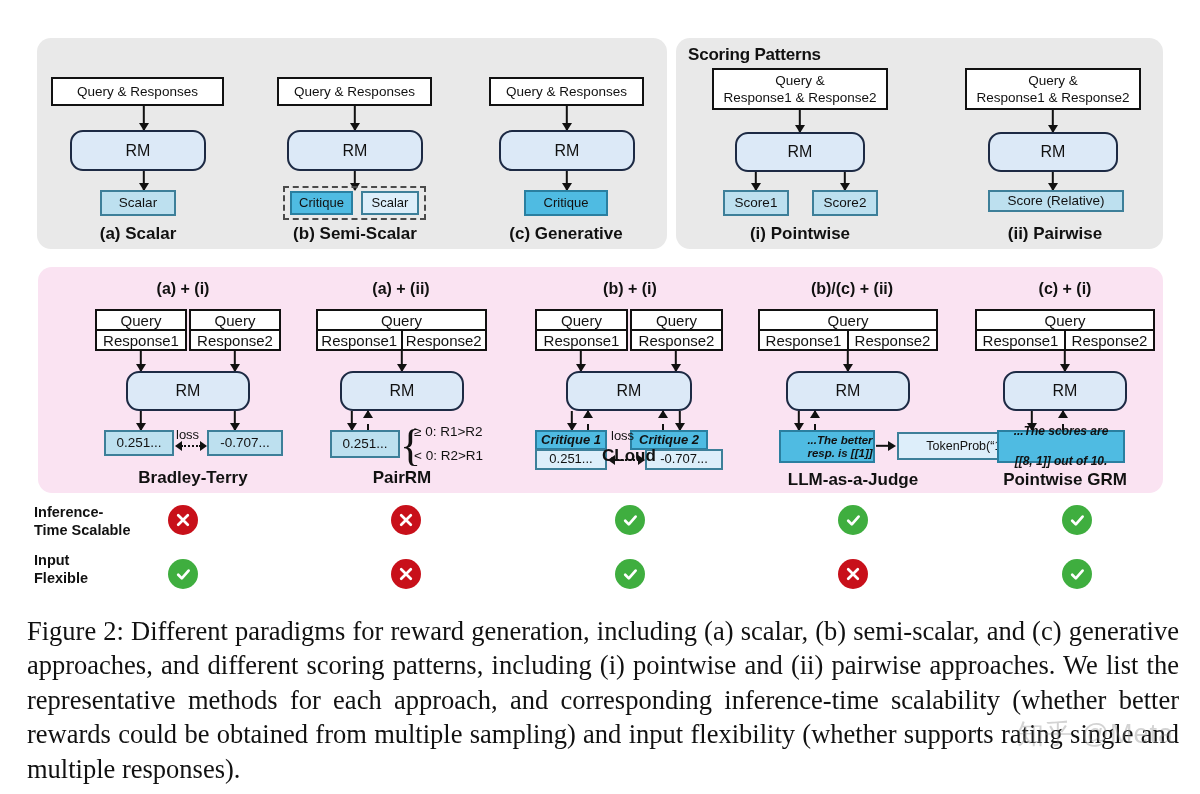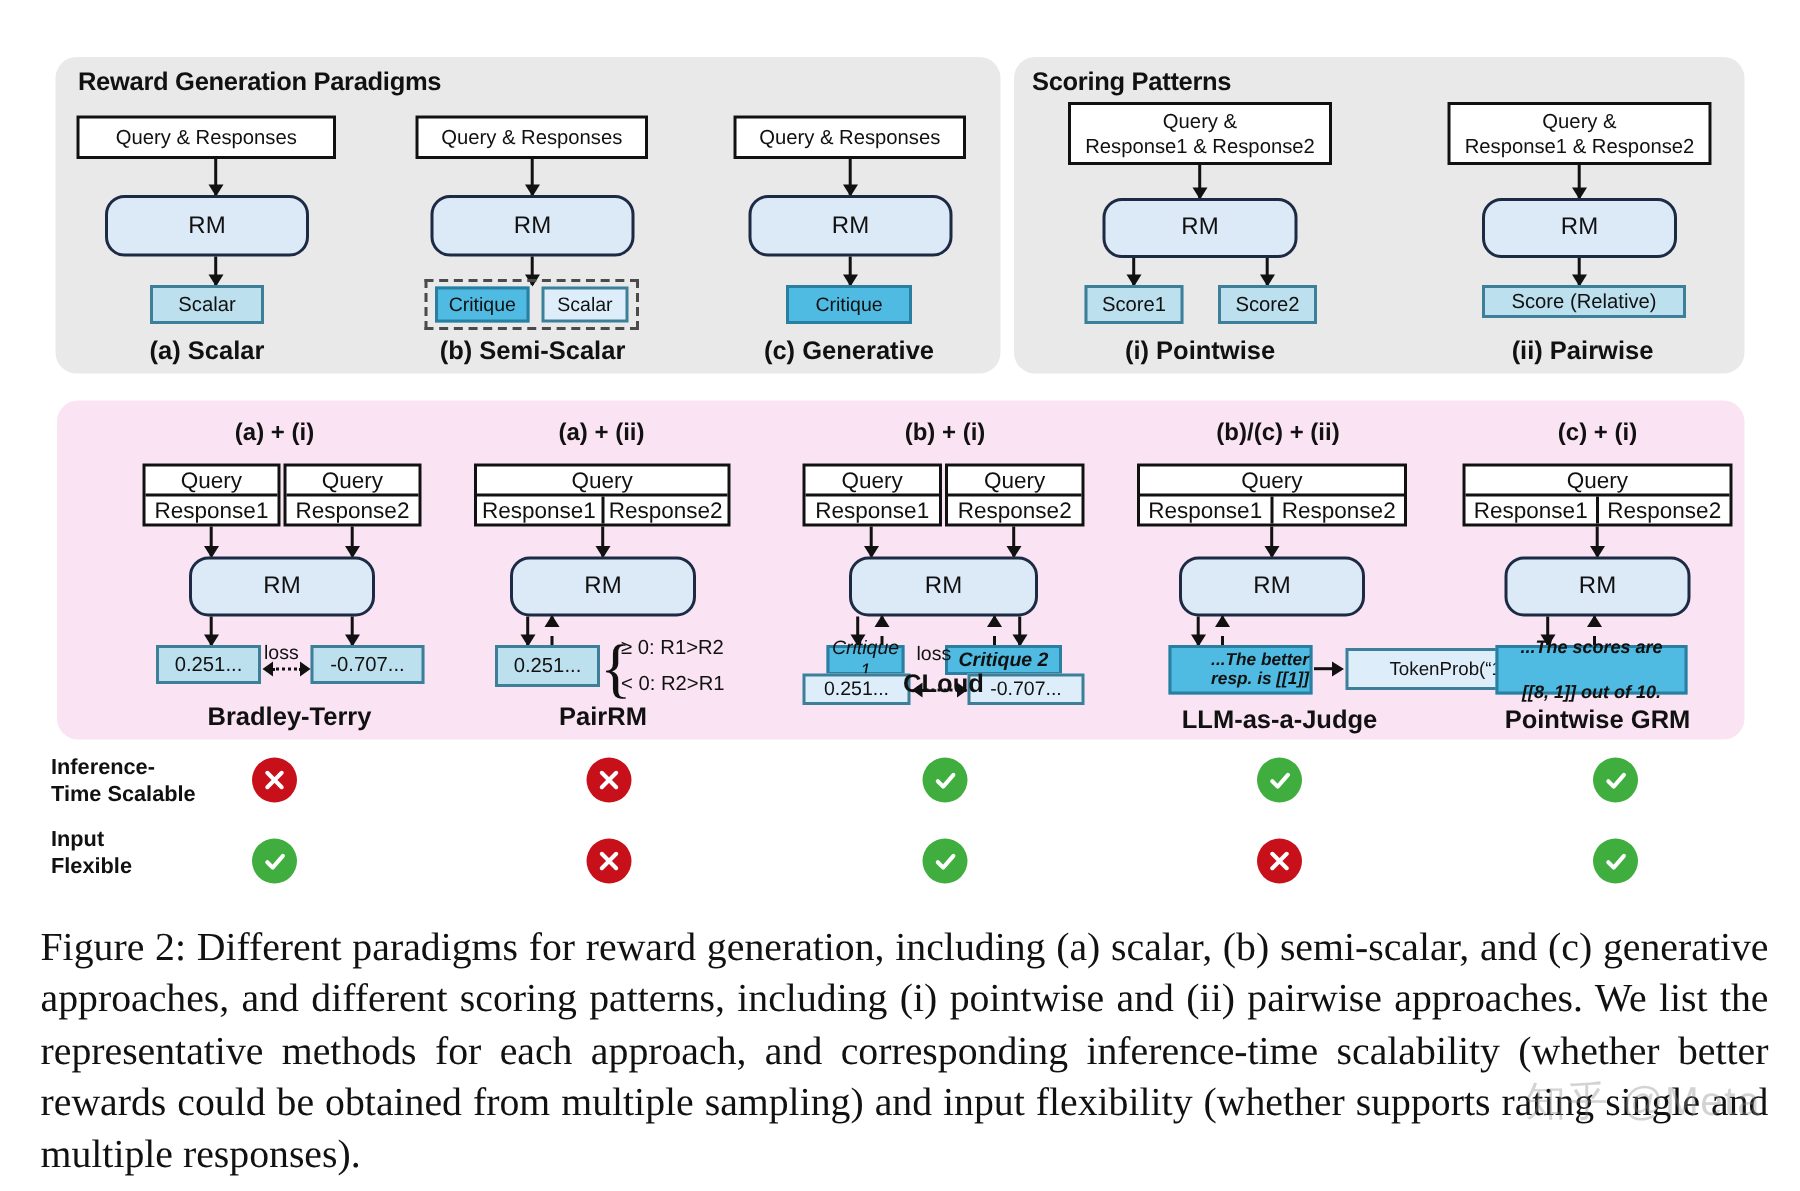--- a/index.html
+++ b/index.html
@@ -194,21 +194,20 @@
   }
 
   .italic { font-style: italic; }
 </style>
 </head>
 <body>
 
 <div id="page">
 
   <div class="panel panel-gray" style="left:37px; top:38px; width:630px; height:211px;"></div>
-  <div class="panel-title" style="left:52px; top:45px;">Reward Generation Paradigms</div>
 
   <div class="box box-white" style="left:51px; top:77px; width:173px; height:29px;">Query &amp; Responses</div>
   <div class="arrow-v" style="left:137px; top:106px; width:14px; height:24px;">
       <div class="shaft"></div>
       <div class="head"></div>
     </div>
   <div class="box box-rm" style="left:70px; top:130px; width:136px; height:41px;">RM</div>
   <div class="arrow-v" style="left:137px; top:171px; width:14px; height:19px;">
       <div class="shaft"></div>
       <div class="head"></div>
@@ -398,21 +397,21 @@
     </div>
   <div class="arrow-v arrow-up dashed-shaft" style="left:657px; top:411px; width:12px; height:19px;">
       <div class="shaft"></div>
       <div class="head"></div>
     </div>
   <div class="arrow-v" style="left:674px; top:411px; width:12px; height:19px;">
       <div class="shaft"></div>
       <div class="head"></div>
     </div>
 
-  <div class="box box-midblue italic" style="left:535px; top:430px; width:52px; height:20px; font-weight:normal;margin-left:16px;">Critique 1</div>
+  <div class="box box-midblue italic" style="left:535px; top:430px; width:72px; height:20px; font-weight:bold;">Critique 1</div>
   <div class="box box-paleblue" style="left:535px; top:449px; width:72px; height:21px;">0.251...</div>
   <div class="box box-midblue italic" style="left:630px; top:430px; width:78px; height:20px; font-weight:bold;">Critique 2</div>
   <div class="box box-paleblue" style="left:645px; top:449px; width:78px; height:21px;">-0.707...</div>
   <div class="loss-label" style="left:611px; top:428px;">loss</div>
   <div class="dotarrow-h" style="left:608px; top:455px; width:37px;">
       <div class="hl"></div>
       <div class="shaft"></div>
       <div class="hr"></div>
     </div>
   <div class="method-label" style="left:549px; top:446px; width:160px;">CLoud</div>

